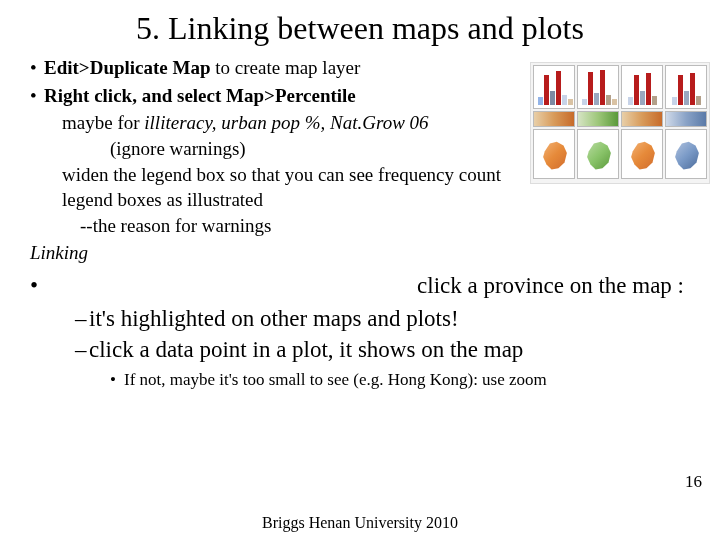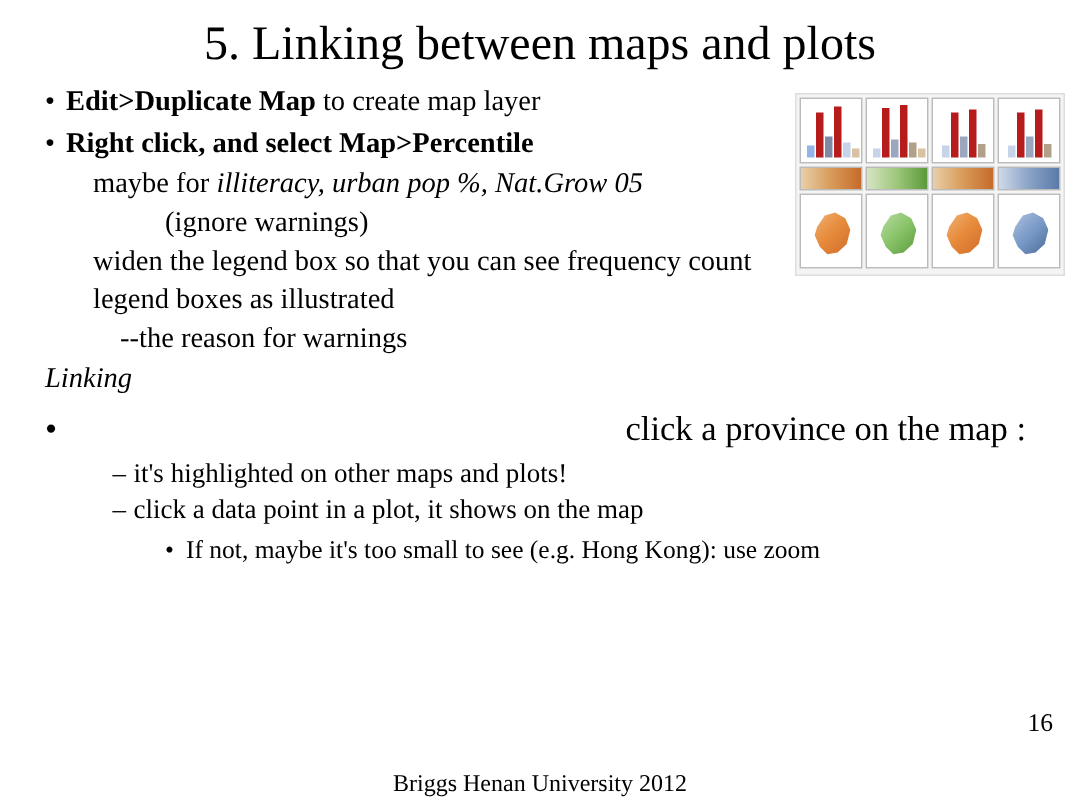--- a/index.html
+++ b/index.html
@@ -55,21 +55,21 @@
     position: relative;
     text-align: right;
   }
   .bigbullet::before {
     content: "•";
     position: absolute;
     left: 0;
     top: 0;
   }
   .dash {
-    font-size: 18px;
+    font-size: 23px;
     margin-left: 45px;
     padding-left: 14px;
     position: relative;
   }
   .dash::before {
     content: "–";
     position: absolute;
     left: 0;
     top: 0;
   }
@@ -130,21 +130,21 @@
 <div class="title">5. Linking between maps and plots</div>
 
 <div class="content">
   <div class="bullet1">
     <span class="bold">Edit&gt;Duplicate Map</span><span> to create map layer</span>
   </div>
   <div class="bullet1">
     <span class="bold">Right click, and select Map&gt;Percentile</span>
   </div>
   <div class="sub">
-    <span>maybe for </span><span class="italic">illiteracy, urban pop %, Nat.Grow 05</span>
+    <span>maybe for </span><span class="italic">illiteracy, urban pop %, Nat.Grow 06</span>
   </div>
   <div class="sub2">(ignore warnings)</div>
   <div class="sub">widen the legend box so that you can see frequency count</div>
   <div class="sub">legend boxes as illustrated</div>
   <div class="sub3">--the reason for warnings</div>
   <div class="linking">Linking</div>
   <div class="bigbullet">click a province on the map :</div>
   <div class="dash">it's highlighted on other maps and plots!</div>
   <div class="dash">click a data point in a plot, it shows on the map</div>
   <div class="smallbullet">If not, maybe it's too small to see (e.g. Hong Kong):  use zoom</div>
@@ -197,14 +197,14 @@
   <div class="thumb-cell" style="left:90px; top:66px; width:42px; height:50px;">
     <div class="map-shape" style="left:4px; top:6px; width:34px; height:38px;"></div>
   </div>
   <div class="thumb-cell" style="left:134px; top:66px; width:42px; height:50px;">
     <div class="map-shape" style="left:4px; top:6px; width:34px; height:38px; background:linear-gradient(135deg,#c7d3e8,#7a9ac7,#3a5a8a);"></div>
   </div>
 </div>
 
 <div class="page-num">16</div>
 <div class="footer">
-  <div class="footer-center">Briggs  Henan University 2012</div>
+  <div class="footer-center">Briggs  Henan University 2010</div>
 </div>
 
 </body></html>

